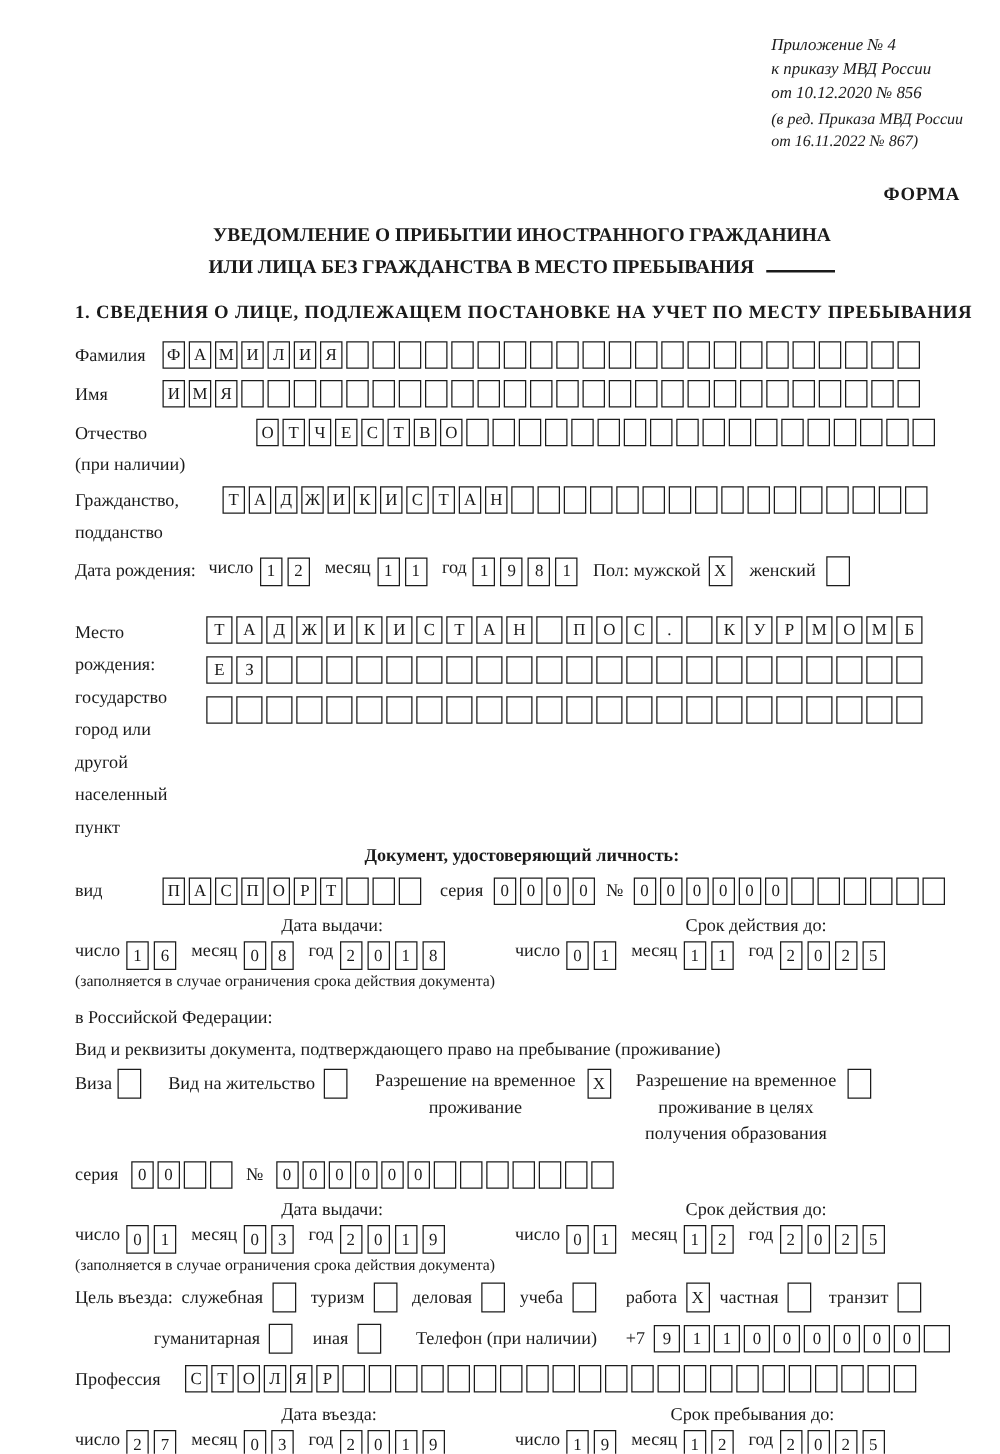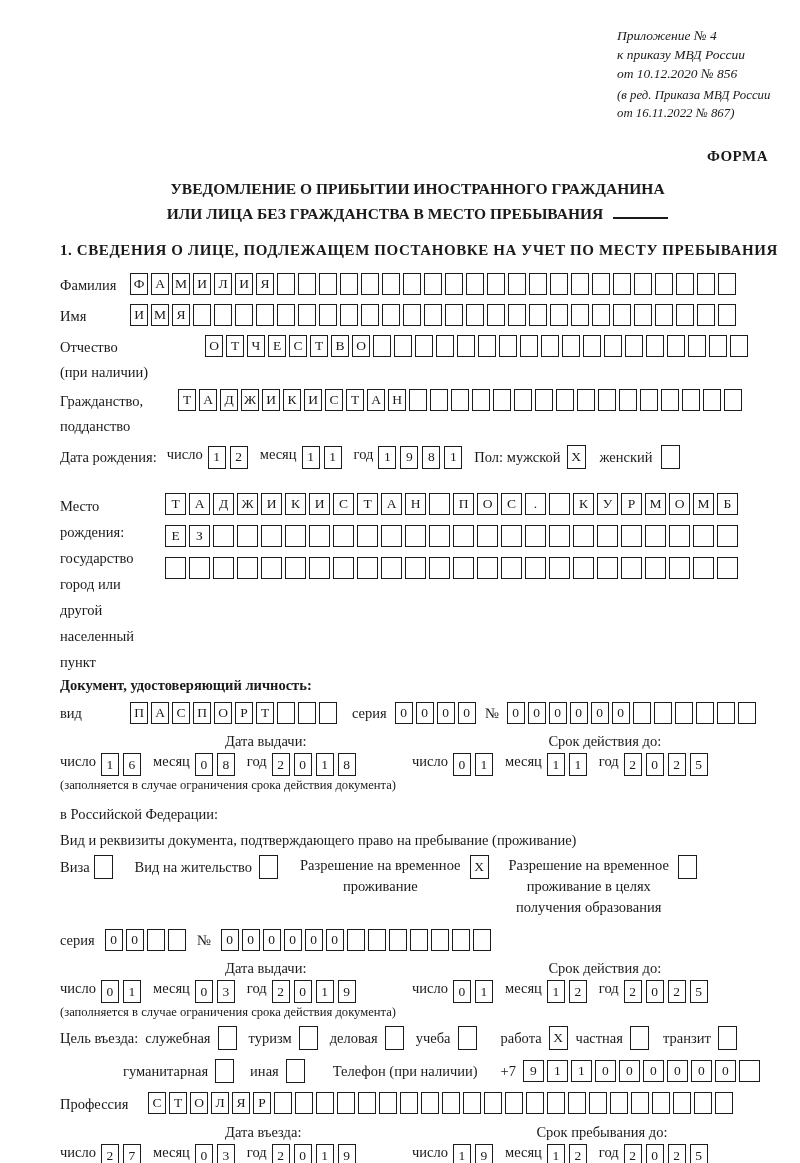--- a/index.html
+++ b/index.html
@@ -18,21 +18,21 @@
   .cells{display:inline-flex;flex:none;}
   .cell{flex:none;width:16px;height:20px;border:1.6px solid #1c1c1c;margin-right:3px;display:inline-flex;align-items:center;justify-content:center;font-size:13.5px;}
   .wide .cell{width:19px;}
   .cb{flex:none;width:17px;height:22px;border:1.6px solid #1c1c1c;display:inline-flex;align-items:center;justify-content:center;font-size:13.5px;}
   .dg{display:inline-flex;align-items:flex-start;}
   .dg .sl{font-size:14.5px;margin-right:5px;}
   .dg .cells{margin-right:8px;}
   .dg .cell{margin-right:4px;height:21px;}
   .caps{display:flex;font-size:14.5px;margin-top:8px;}
   .note{font-size:12.6px;margin-top:2px;padding-right:0;}
-  .center-head{text-align:left;font-weight:bold;font-size:14.5px;margin-top:8px;}
+  .center-head{text-align:center;font-weight:bold;font-size:14.5px;margin-top:8px;}
   .intro{font-size:14.5px;line-height:26px;margin-top:8px;}
   .optlbl{font-size:14.5px;line-height:24px;margin-right:7px;}
   .multiline{font-size:14.5px;line-height:21px;text-align:center;}
   .cellrows > .cells{margin-bottom:10px;}
 </style>
 </head>
 <body>
 
 <div class="page">
 

